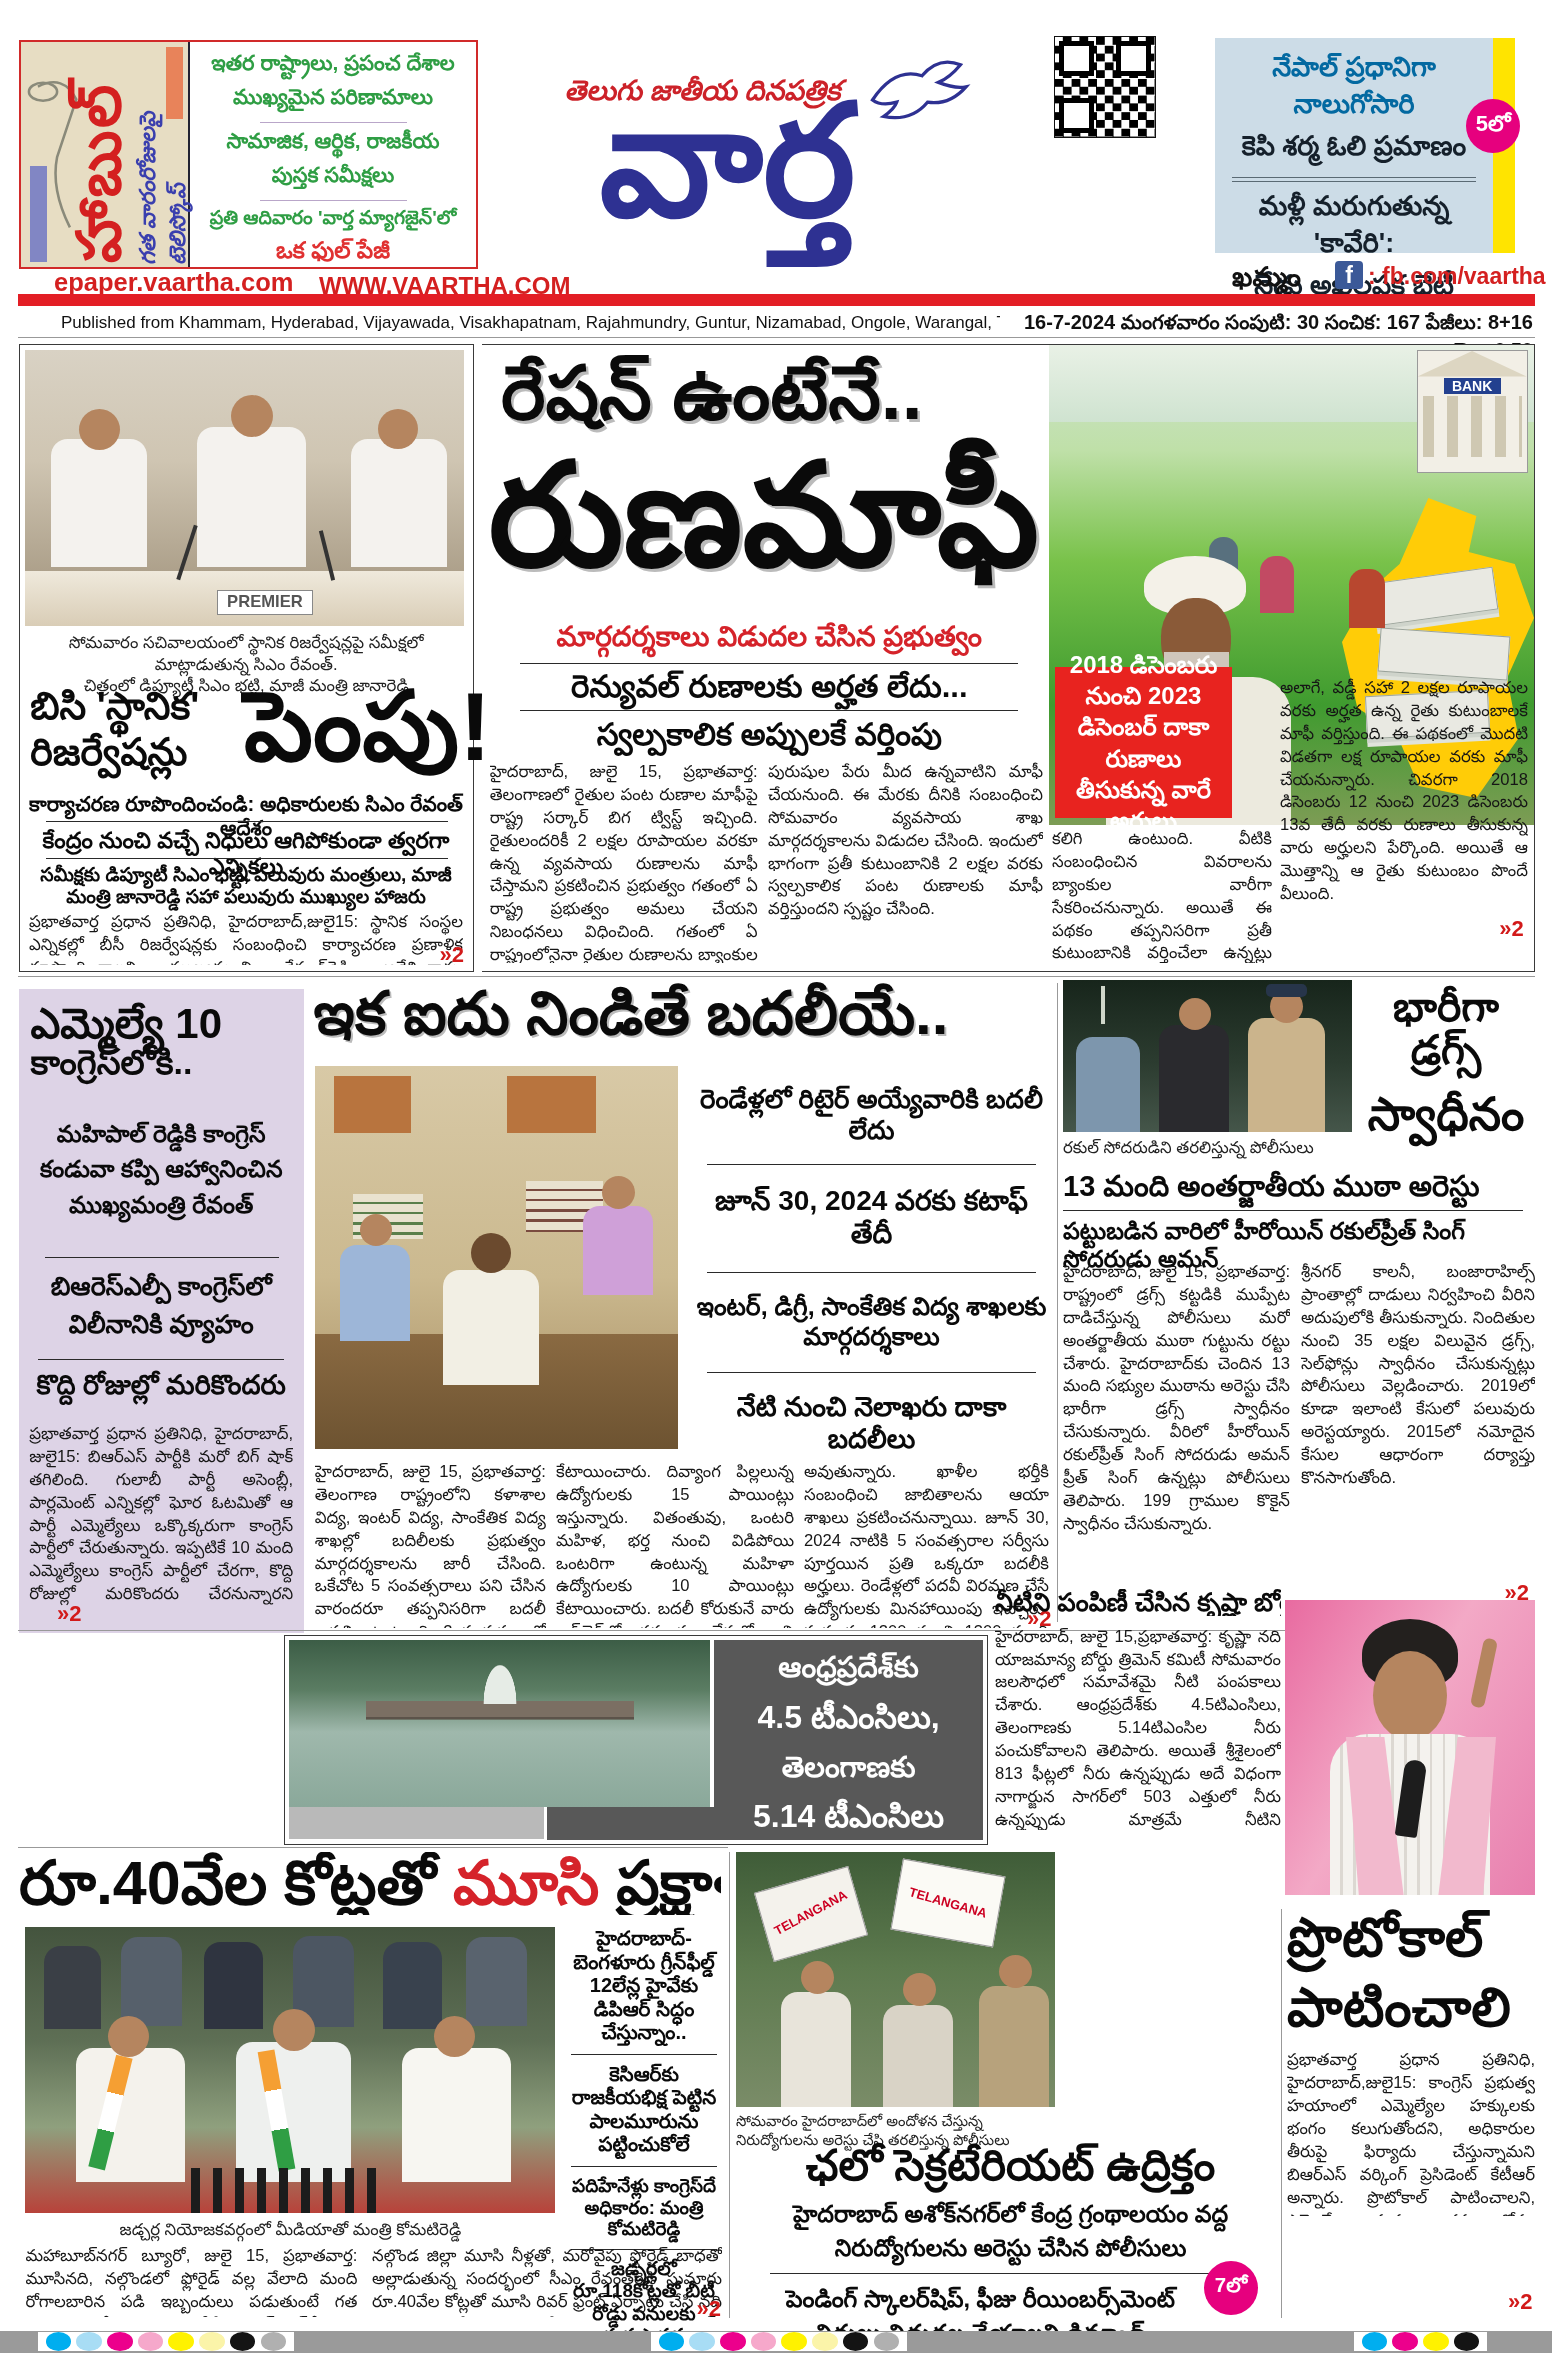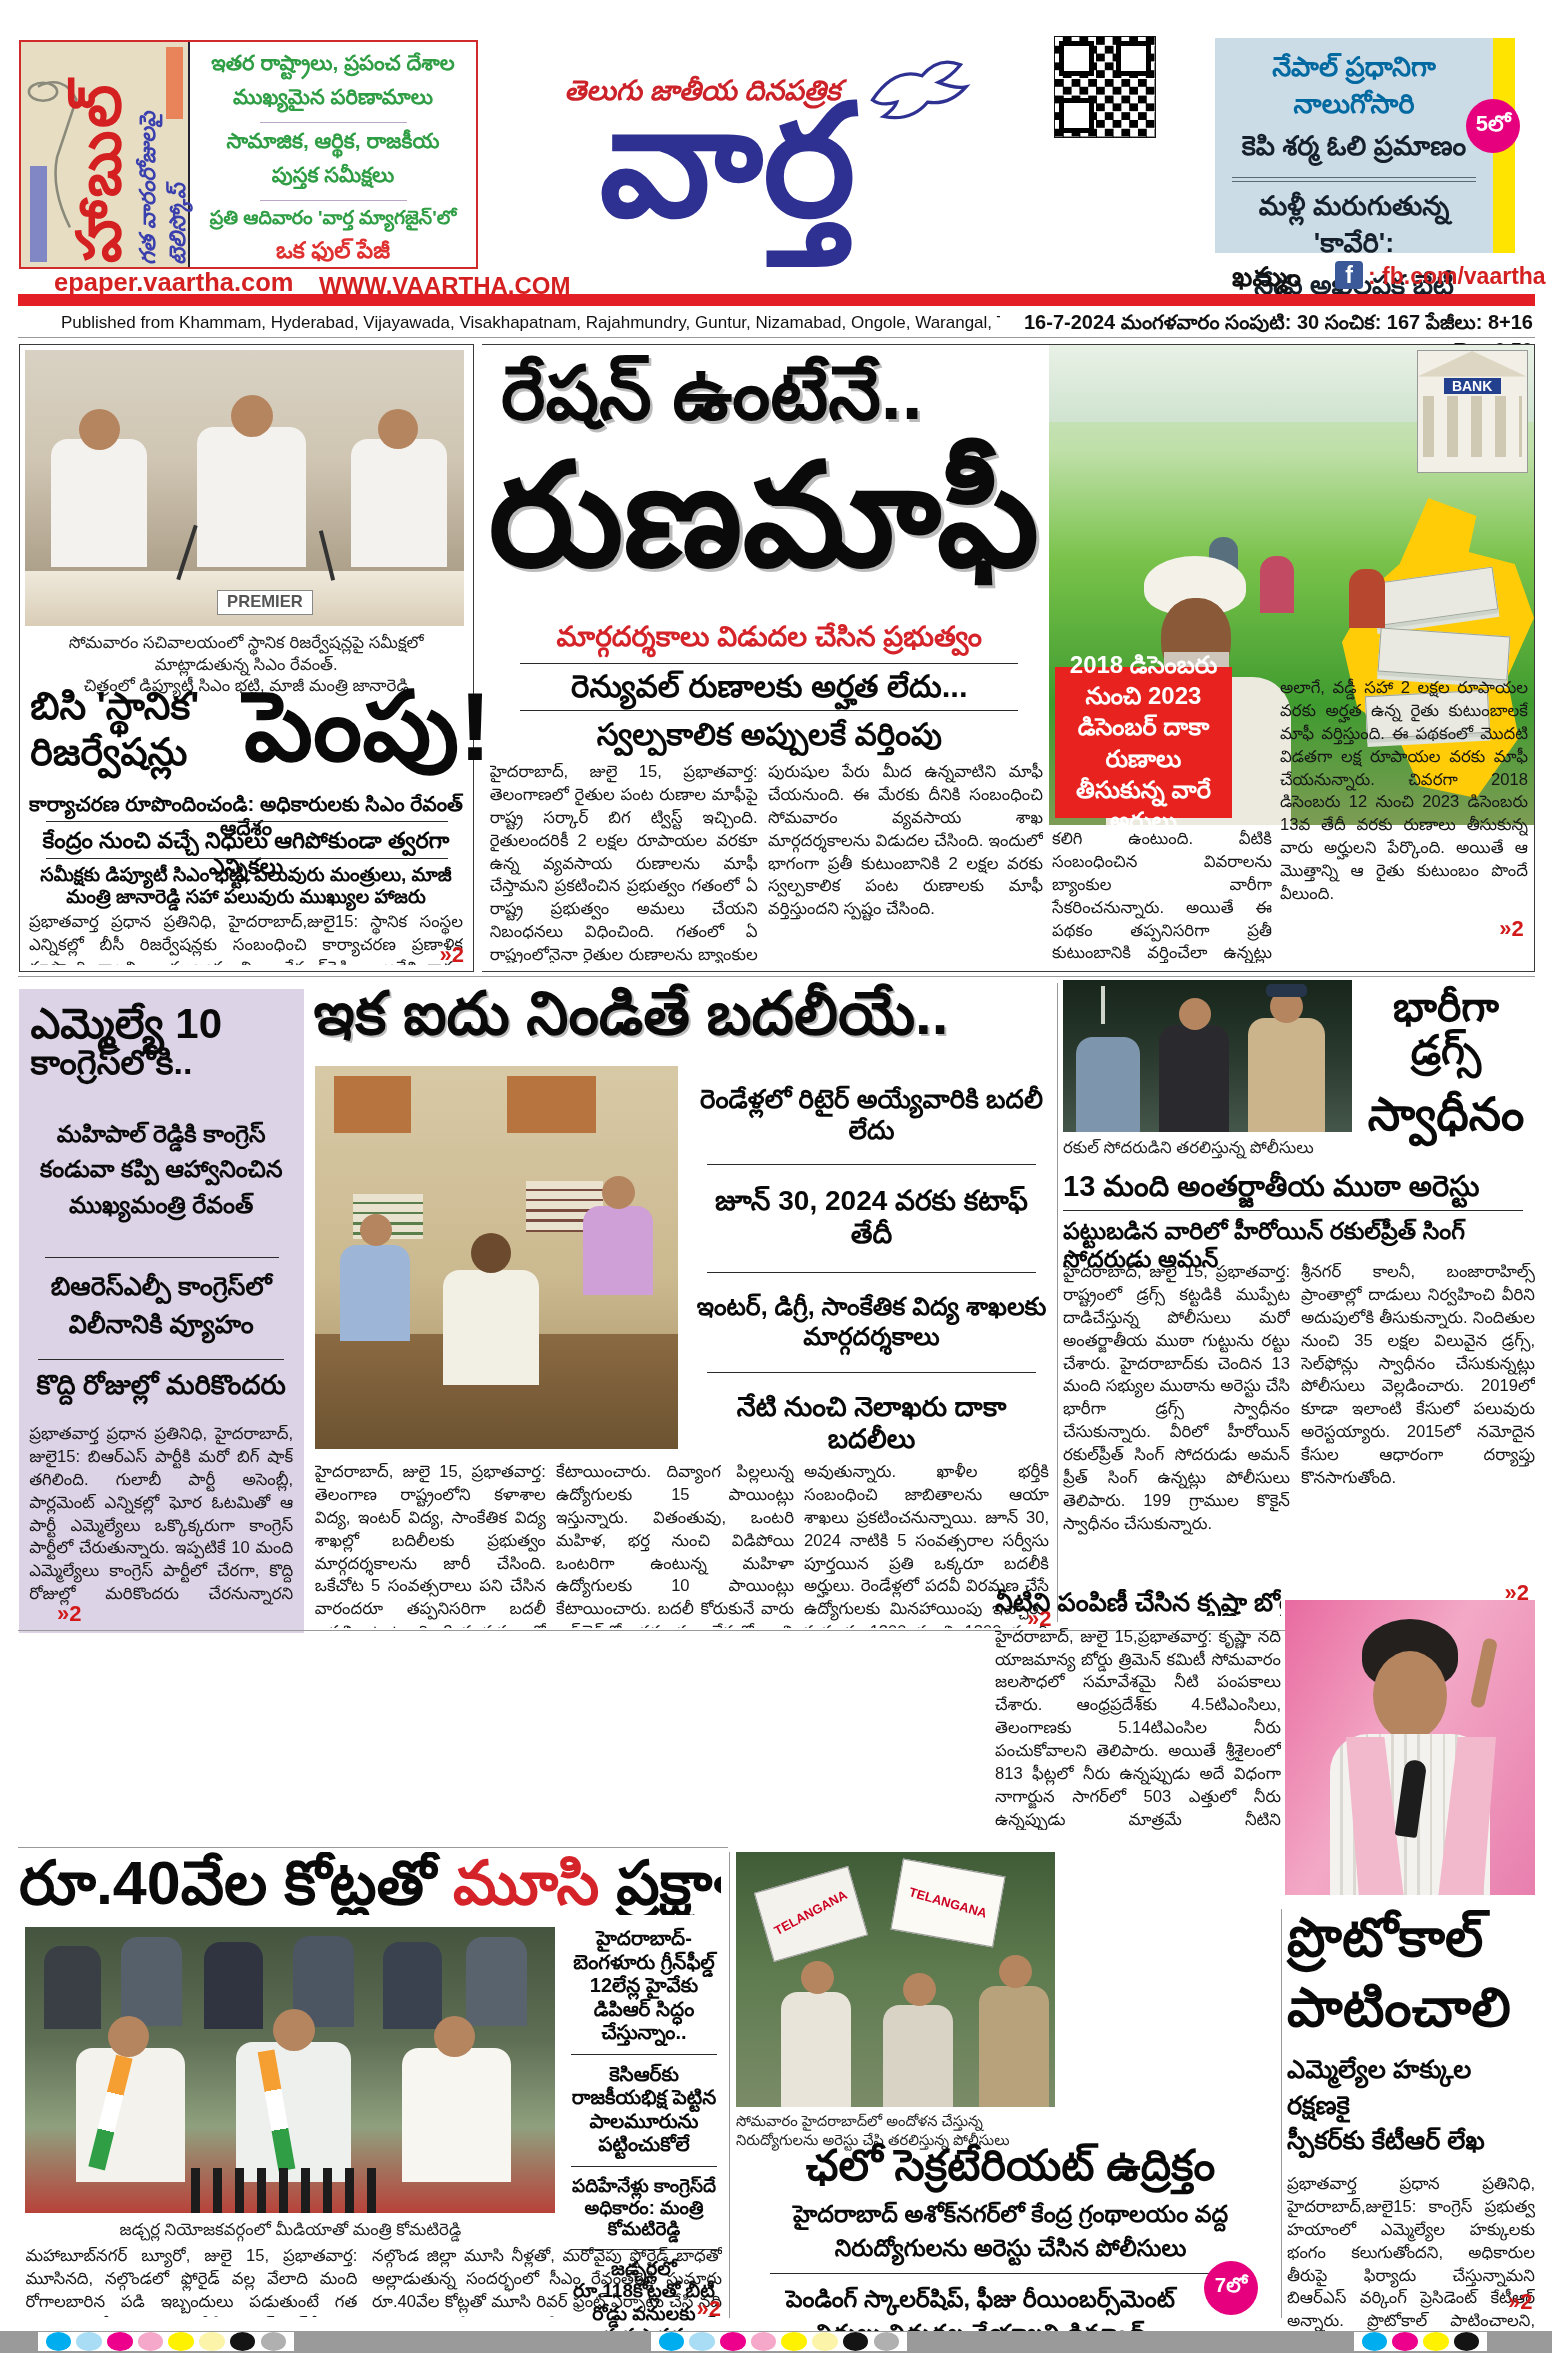--- a/index.html
+++ b/index.html
@@ -233,20 +233,34 @@
     <div class="abs sub" style="left:0;top:189px;width:471px;font-size:29px;text-align:left;">13 మంది అంతర్జాతీయ ముఠా అరెస్టు</div>
     <div class="abs rule" style="left:0;top:230px;width:460px;"></div>
     <div class="abs sub" style="left:0;top:238px;width:471px;font-size:23.6px;text-align:left;">పట్టుబడిన వారిలో హీరోయిన్ రకుల్‌ప్రీత్ సింగ్ సోదరుడు అమన్</div>
     <div class="abs body-txt" style="left:0;top:281px;width:227px;height:326px;">హైదరాబాద్, జులై 15, ప్రభాతవార్త: రాష్ట్రంలో డ్రగ్స్ కట్టడికి ముప్పేట దాడిచేస్తున్న పోలీసులు మరో అంతర్జాతీయ ముఠా గుట్టును రట్టు చేశారు. హైదరాబాద్‌కు చెందిన 13 మంది సభ్యుల ముఠాను అరెస్టు చేసి భారీగా డ్రగ్స్ స్వాధీనం చేసుకున్నారు. వీరిలో హీరోయిన్ రకుల్‌ప్రీత్ సింగ్ సోదరుడు అమన్ ప్రీత్ సింగ్ ఉన్నట్లు పోలీసులు తెలిపారు. 199 గ్రాముల కొకైన్ స్వాధీనం చేసుకున్నారు.</div>
     <div class="abs body-txt" style="left:238px;top:281px;width:234px;height:326px;">శ్రీనగర్ కాలనీ, బంజారాహిల్స్ ప్రాంతాల్లో దాడులు నిర్వహించి వీరిని అదుపులోకి తీసుకున్నారు. నిందితుల నుంచి 35 లక్షల విలువైన డ్రగ్స్, సెల్‌ఫోన్లు స్వాధీనం చేసుకున్నట్లు పోలీసులు వెల్లడించారు. 2019లో కూడా ఇలాంటి కేసులో పలువురు అరెస్టయ్యారు. 2015లో నమోదైన కేసుల ఆధారంగా దర్యాప్తు కొనసాగుతోంది.</div>
     <div class="abs more" style="right:5.1px;bottom:19px;">»2</div>
   </div>
 
   <div class="abs lrule" style="left:18px;top:1630px;width:1517px;"></div>
 
+  <div class="abs box" style="left:284px;top:1635px;width:702px;height:208px;">
+    <div class="ph" style="position:absolute;left:3.8px;top:3.8px;width:421px;height:167px;background:linear-gradient(#3c5d46 0%,#5b7d63 30%,#9fb8ac 55%,#8aa89a 100%);">
+      <div class="abs" style="left:77px;top:61px;width:268px;height:16.6px;background:#7b6f63;box-shadow:0 2.6px 0 #5c534a;"></div>
+      <div class="abs" style="left:192px;top:19px;width:38px;height:45px;background:radial-gradient(ellipse at bottom,#e6ece6 0 60%,transparent 62%);"></div>
+    </div>
+    <div class="abs" style="left:3.8px;top:171px;width:255px;height:32px;background:#b9b9b9;"></div>
+    <div class="abs" style="left:262px;top:171px;right:3.8px;bottom:3.8px;background:#585858;"></div>
+    <div class="abs" style="left:429px;top:3.8px;right:3.8px;height:199px;background:#585858;color:#fff;text-align:center;">
+      <div style="font-size:29px;font-weight:bold;margin-top:11.5px;">ఆంధ్రప్రదేశ్‌కు</div>
+      <div style="font-size:32px;font-weight:bold;margin-top:7.7px;">4.5 టీఎంసిలు,</div>
+      <div style="font-size:29px;font-weight:bold;margin-top:7.7px;">తెలంగాణకు</div>
+      <div style="font-size:32px;font-weight:bold;margin-top:7.7px;">5.14 టీఎంసిలు</div>
+    </div>
+  </div>
 
   <div class="abs" style="left:995px;top:1589px;width:286px;height:254px;">
     <div class="hl" style="font-size:25.5px;white-space:nowrap;overflow:hidden;">నీటిని పంపిణీ చేసిన కృష్ణా బోర్డు</div>
     <div class="body-txt" style="margin-top:10.2px;height:204px;">హైదరాబాద్, జులై 15,ప్రభాతవార్త: కృష్ణా నది యాజమాన్య బోర్డు త్రిమెన్ కమిటీ సోమవారం జలసౌధలో సమావేశమై నీటి పంపకాలు చేశారు. ఆంధ్రప్రదేశ్‌కు 4.5టిఎంసిలు, తెలంగాణకు 5.14టిఎంసిల నీరు పంచుకోవాలని తెలిపారు. అయితే శ్రీశైలంలో 813 ఫీట్లలో నీరు ఉన్నప్పుడు అదే విధంగా నాగార్జున సాగర్‌లో 503 ఎత్తులో నీరు ఉన్నప్పుడు మాత్రమే నీటిని విడుదలచేసుకోవాలని తెలిపింది.</div>
   </div>
 
   <div class="ph" style="position:absolute;left:1285px;top:1600px;width:250px;height:295px;background:linear-gradient(120deg,#e86aa0 0%,#f3a9c6 45%,#e87fae 100%);">
     <div class="head" style="left:77px;top:19px;width:96px;height:70px;background:#23201e;border-radius:50% 50% 40% 40%;"></div>
     <div class="head" style="left:88px;top:51px;width:74px;height:89px;background:#b5855f;"></div>
     <div class="abs" style="left:45px;top:134px;width:160px;height:161px;background:repeating-linear-gradient(90deg,#f4f2ee 0 10.2px,#dcd8d2 10.2px 12.8px);border-radius:38px 38px 0 0;"></div>
@@ -317,24 +331,20 @@
     <div class="rule" style="margin:7.7px 25.5px 0;"></div>
     <div class="sub" style="font-size:23.6px;margin-top:7.7px;line-height:1.45;width:460px;margin-left:6.4px;">పెండింగ్ స్కాలర్‌షిప్, ఫీజు రీయింబర్స్‌మెంట్ నిధులు విడుదల చేయాలని డిమాండ్</div>
     <div class="abs badge" style="right:19px;bottom:0;width:54px;height:54px;font-size:20.4px;">7లో</div>
   </div>
 
   <div class="abs vline" style="left:1281px;top:1909px;height:409px;border-left:0.6px solid #999;"></div>
 
   <div class="abs" style="left:1287px;top:1909px;width:248px;height:409px;">
     <div class="hl" style="font-size:54px;">ప్రొటోకాల్</div>
     <div class="hl" style="font-size:54px;margin-top:14px;">పాటించాలి</div>
-    <div class="sub" style="font-size:25.5px;margin-top:16.6px;text-align:left;line-height:1.4;">
-      <span>ఎమ్మెల్యేల హక్కుల రక్షణకై</span><br>
-      <span>స్పీకర్‌కు కేటీఆర్ లేఖ</span>
-    </div>
     <div class="body-txt" style="margin-top:14px;height:167px;">ప్రభాతవార్త ప్రధాన ప్రతినిధి, హైదరాబాద్,జులై15: కాంగ్రెస్ ప్రభుత్వ హయాంలో ఎమ్మెల్యేల హక్కులకు భంగం కలుగుతోందని, అధికారుల తీరుపై ఫిర్యాదు చేస్తున్నామని బిఆర్ఎస్ వర్కింగ్ ప్రెసిడెంట్ కేటీఆర్ అన్నారు. ప్రొటోకాల్ పాటించాలని, ఎమ్మెల్యేల హక్కుల రక్షణ కోసం స్పీకర్‌కు లేఖ రాశారు. సభా హక్కుల ఉల్లంఘనపై తగు చర్యలు తీసుకోవాలని కోరారు. పలువురు ఎమ్మెల్యేలకు ప్రొటోకాల్ అమలు కావడం లేదని పేర్కొన్నారు.</div>
     <div class="abs more" style="right:2.6px;bottom:2.6px;">»2</div>
   </div>
 
   <div class="abs" style="left:0;top:2331px;width:1552px;height:22px;background:#9a9a9a;">
     <div class="abs" style="left:38px;top:1.3px;background:#fff;padding:0 5.1px;height:19px;">
       <span class="dot c1"></span><span class="dot c2"></span><span class="dot c3"></span><span class="dot c4"></span><span class="dot c5"></span><span class="dot c6"></span><span class="dot c7"></span><span class="dot c8"></span>
     </div>
     <div class="abs" style="left:651px;top:1.3px;background:#fff;padding:0 5.1px;height:19px;">
       <span class="dot c1"></span><span class="dot c2"></span><span class="dot c3"></span><span class="dot c4"></span><span class="dot c5"></span><span class="dot c6"></span><span class="dot c7"></span><span class="dot c8"></span>

